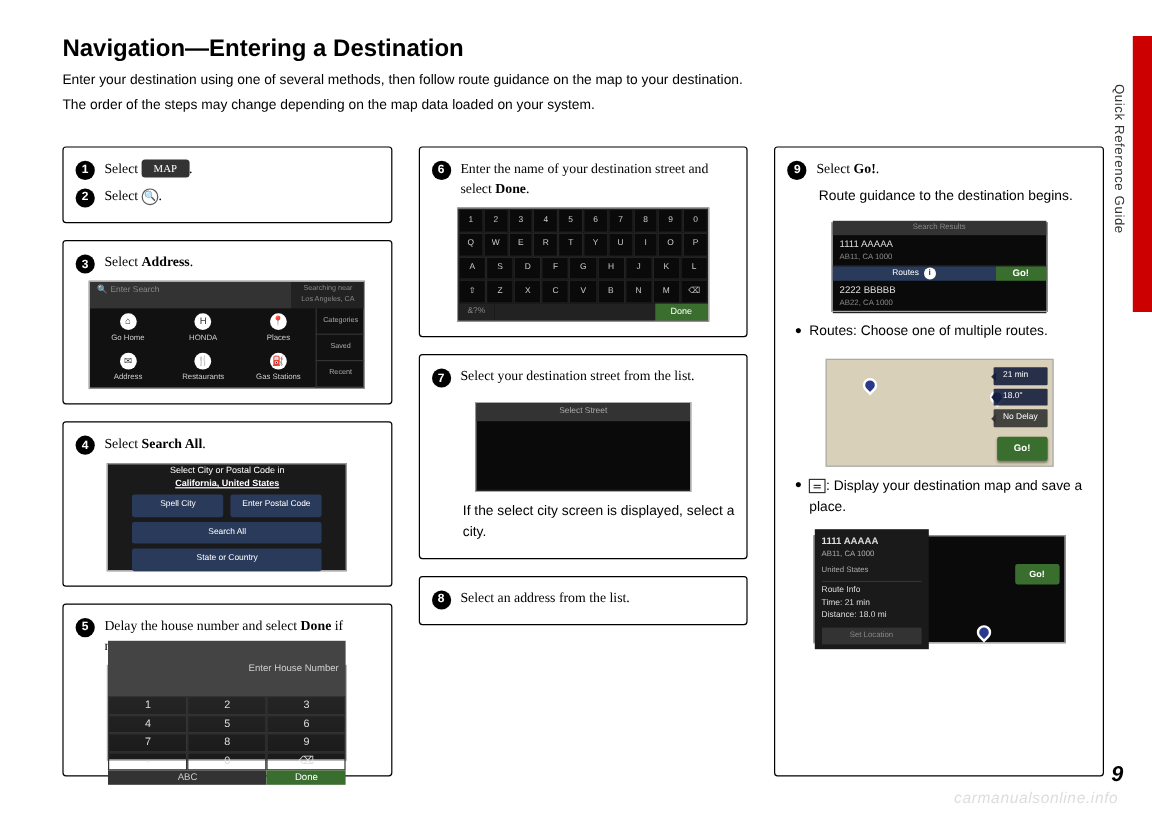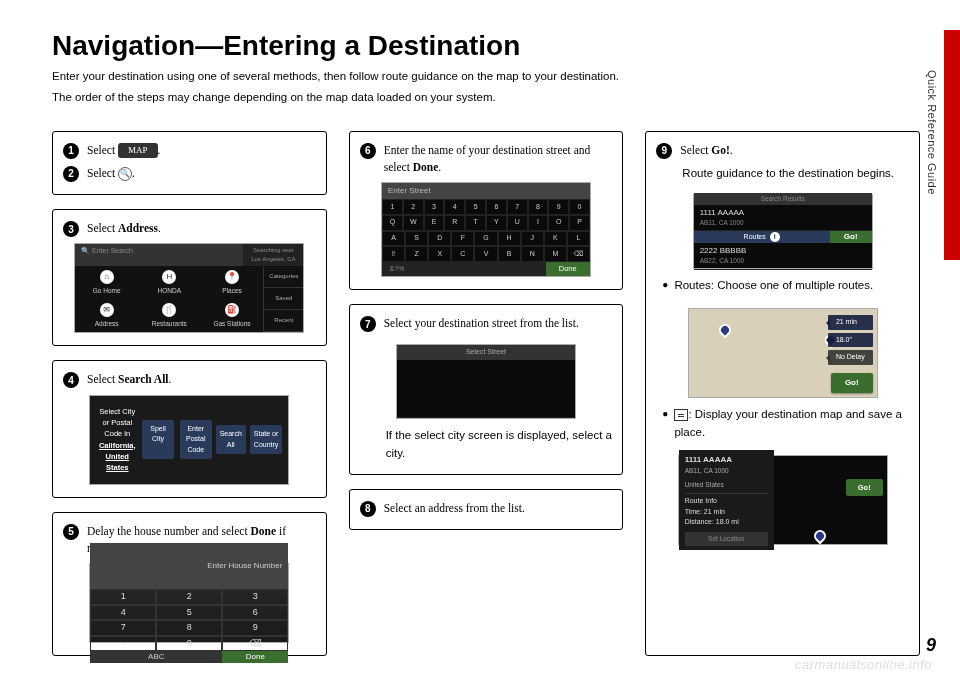--- a/index.html
+++ b/index.html
@@ -12,21 +12,21 @@
       background: #fff;
       width: 960px;
       height: 678px;
       position: relative;
       overflow: hidden;
     }
     .page-content {
       padding: 30px 40px 20px 52px;
     }
     h1 {
-      font-size: 28px;
+      font-size: 20px;
       font-weight: 700;
       margin-bottom: 6px;
     }
     .intro {
       font-size: 11.5px;
       line-height: 1.5;
       margin-bottom: 4px;
     }
     .side-tab {
       position: absolute;
@@ -153,21 +153,21 @@
     .addr-search .right { width:60px; background:#222; color:#888; font-size:6px; text-align:center; padding:2px;}
     .addr-row { display:flex; flex:1; width:100%; }
     .addr-tile { flex:1; display:flex; flex-direction:column; align-items:center; justify-content:center; color:#ccc; font-size:6.5px; gap:2px; }
     .addr-sidebar { width:40px; display:flex; flex-direction:column; }
     .addr-side-item { flex:1; display:flex; align-items:center; justify-content:center; color:#aaa; font-size:6px; border-left:1px solid #333; border-bottom:1px solid #333;}
     .tile-icon { width:14px; height:14px; background:#fff; border-radius:50%; display:flex;align-items:center;justify-content:center;color:#333;font-size:8px;}
     
     .screenshot.searchall {
       width: 200px; height: 90px;
       background: #1a1a1a;
-      flex-direction: row;
+      flex-direction: column;
       gap: 4px;
       padding: 6px;
       justify-content: center;
     }
     .sa-title { color:#fff; font-size:7.5px; text-align:center; }
     .sa-title .u { text-decoration: underline; font-weight:600; }
     .sa-btn-row { display:flex; gap:6px; width:85%; }
     .sa-btn { flex:1; background:#2a3a5a; color:#fff; font-size:7px; padding:4px; text-align:center; border-radius:2px; }
     .sa-btn.wide { width:85%; }
     
@@ -417,21 +417,20 @@
     <div class="col">
 
       <div class="box">
         <div class="step">
           <span class="step-num">6</span>
           <span class="step-text">
             <span>Enter the name of your destination street and select </span><span class="b">Done</span><span>.</span>
           </span>
         </div>
         <div class="screenshot keyboard">
-          <div class="kb-header">Enter Street</div>
           <div class="kb-row">
             <span class="kb-key">1</span>
               <span class="kb-key">2</span>
               <span class="kb-key">3</span>
               <span class="kb-key">4</span>
               <span class="kb-key">5</span>
               <span class="kb-key">6</span>
               <span class="kb-key">7</span>
               <span class="kb-key">8</span>
               <span class="kb-key">9</span>

